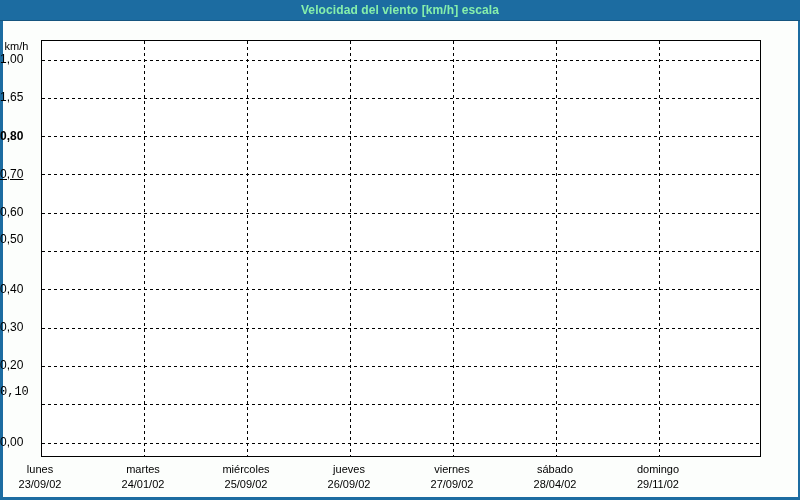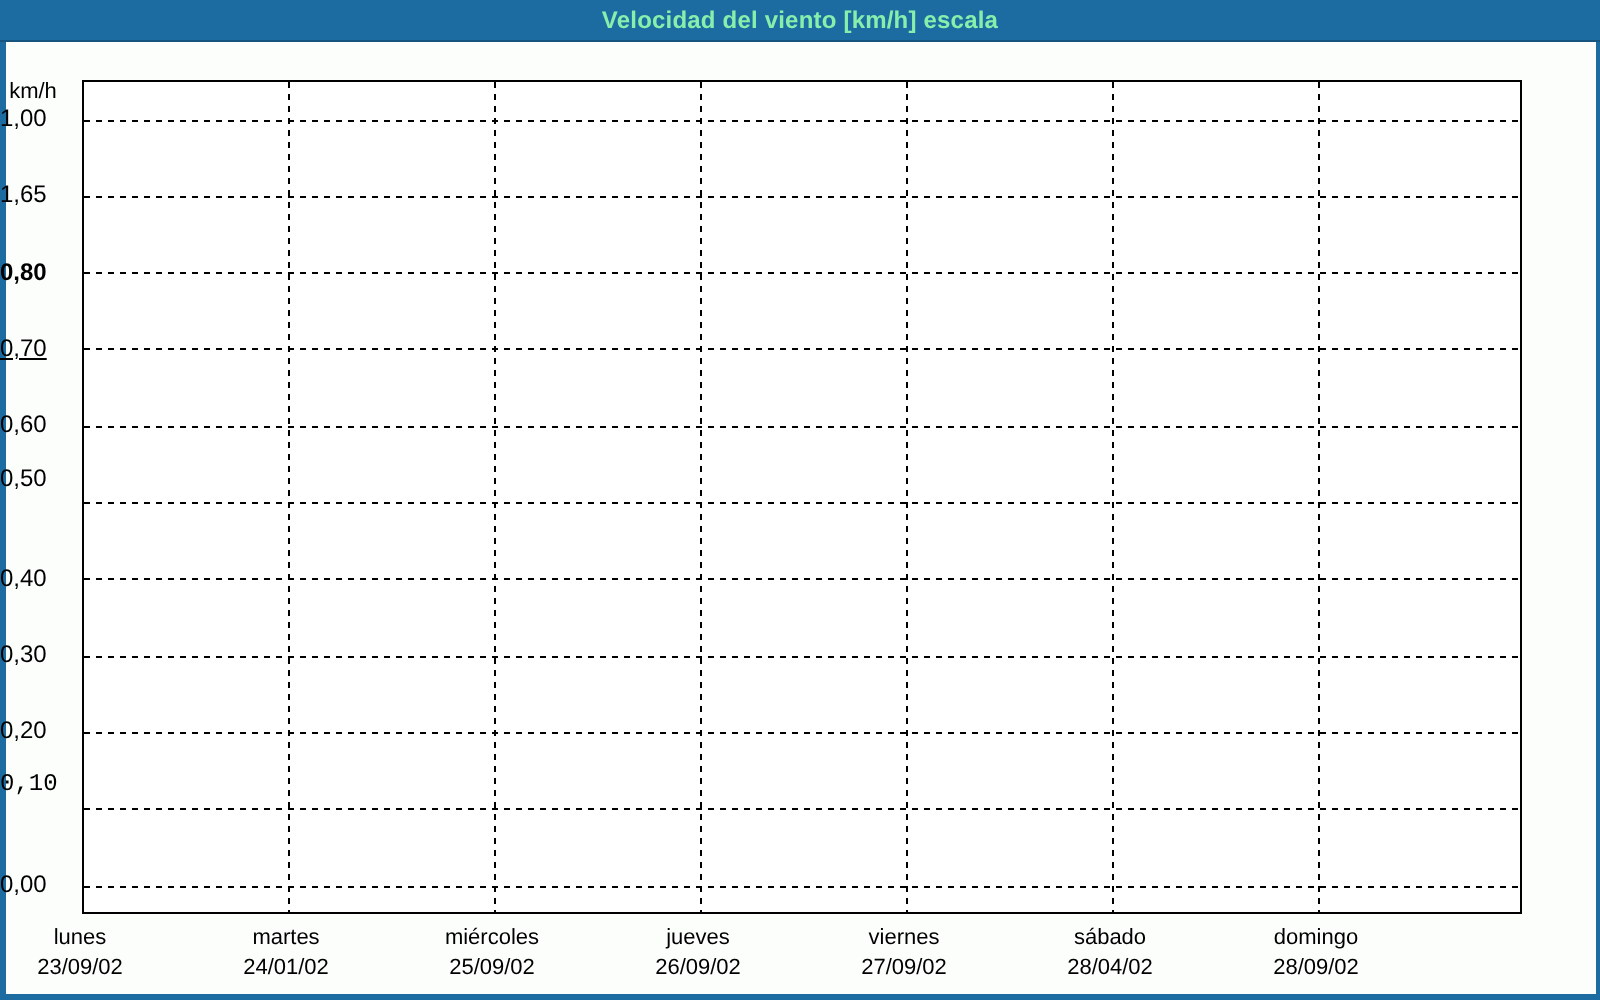--- a/index.html
+++ b/index.html
@@ -145,17 +145,17 @@
       <div class="x-label" style="left: 401px;">
         <span class="day">viernes</span>
         <span class="date">27/09/02</span>
       </div>
       <div class="x-label" style="left: 504px;">
         <span class="day">sábado</span>
         <span class="date">28/04/02</span>
       </div>
       <div class="x-label" style="left: 607px;">
         <span class="day">domingo</span>
-        <span class="date">28/09/02</span>
+        <span class="date">29/11/02</span>
       </div>
     </div>
 
 </div>
 
 </body></html>

